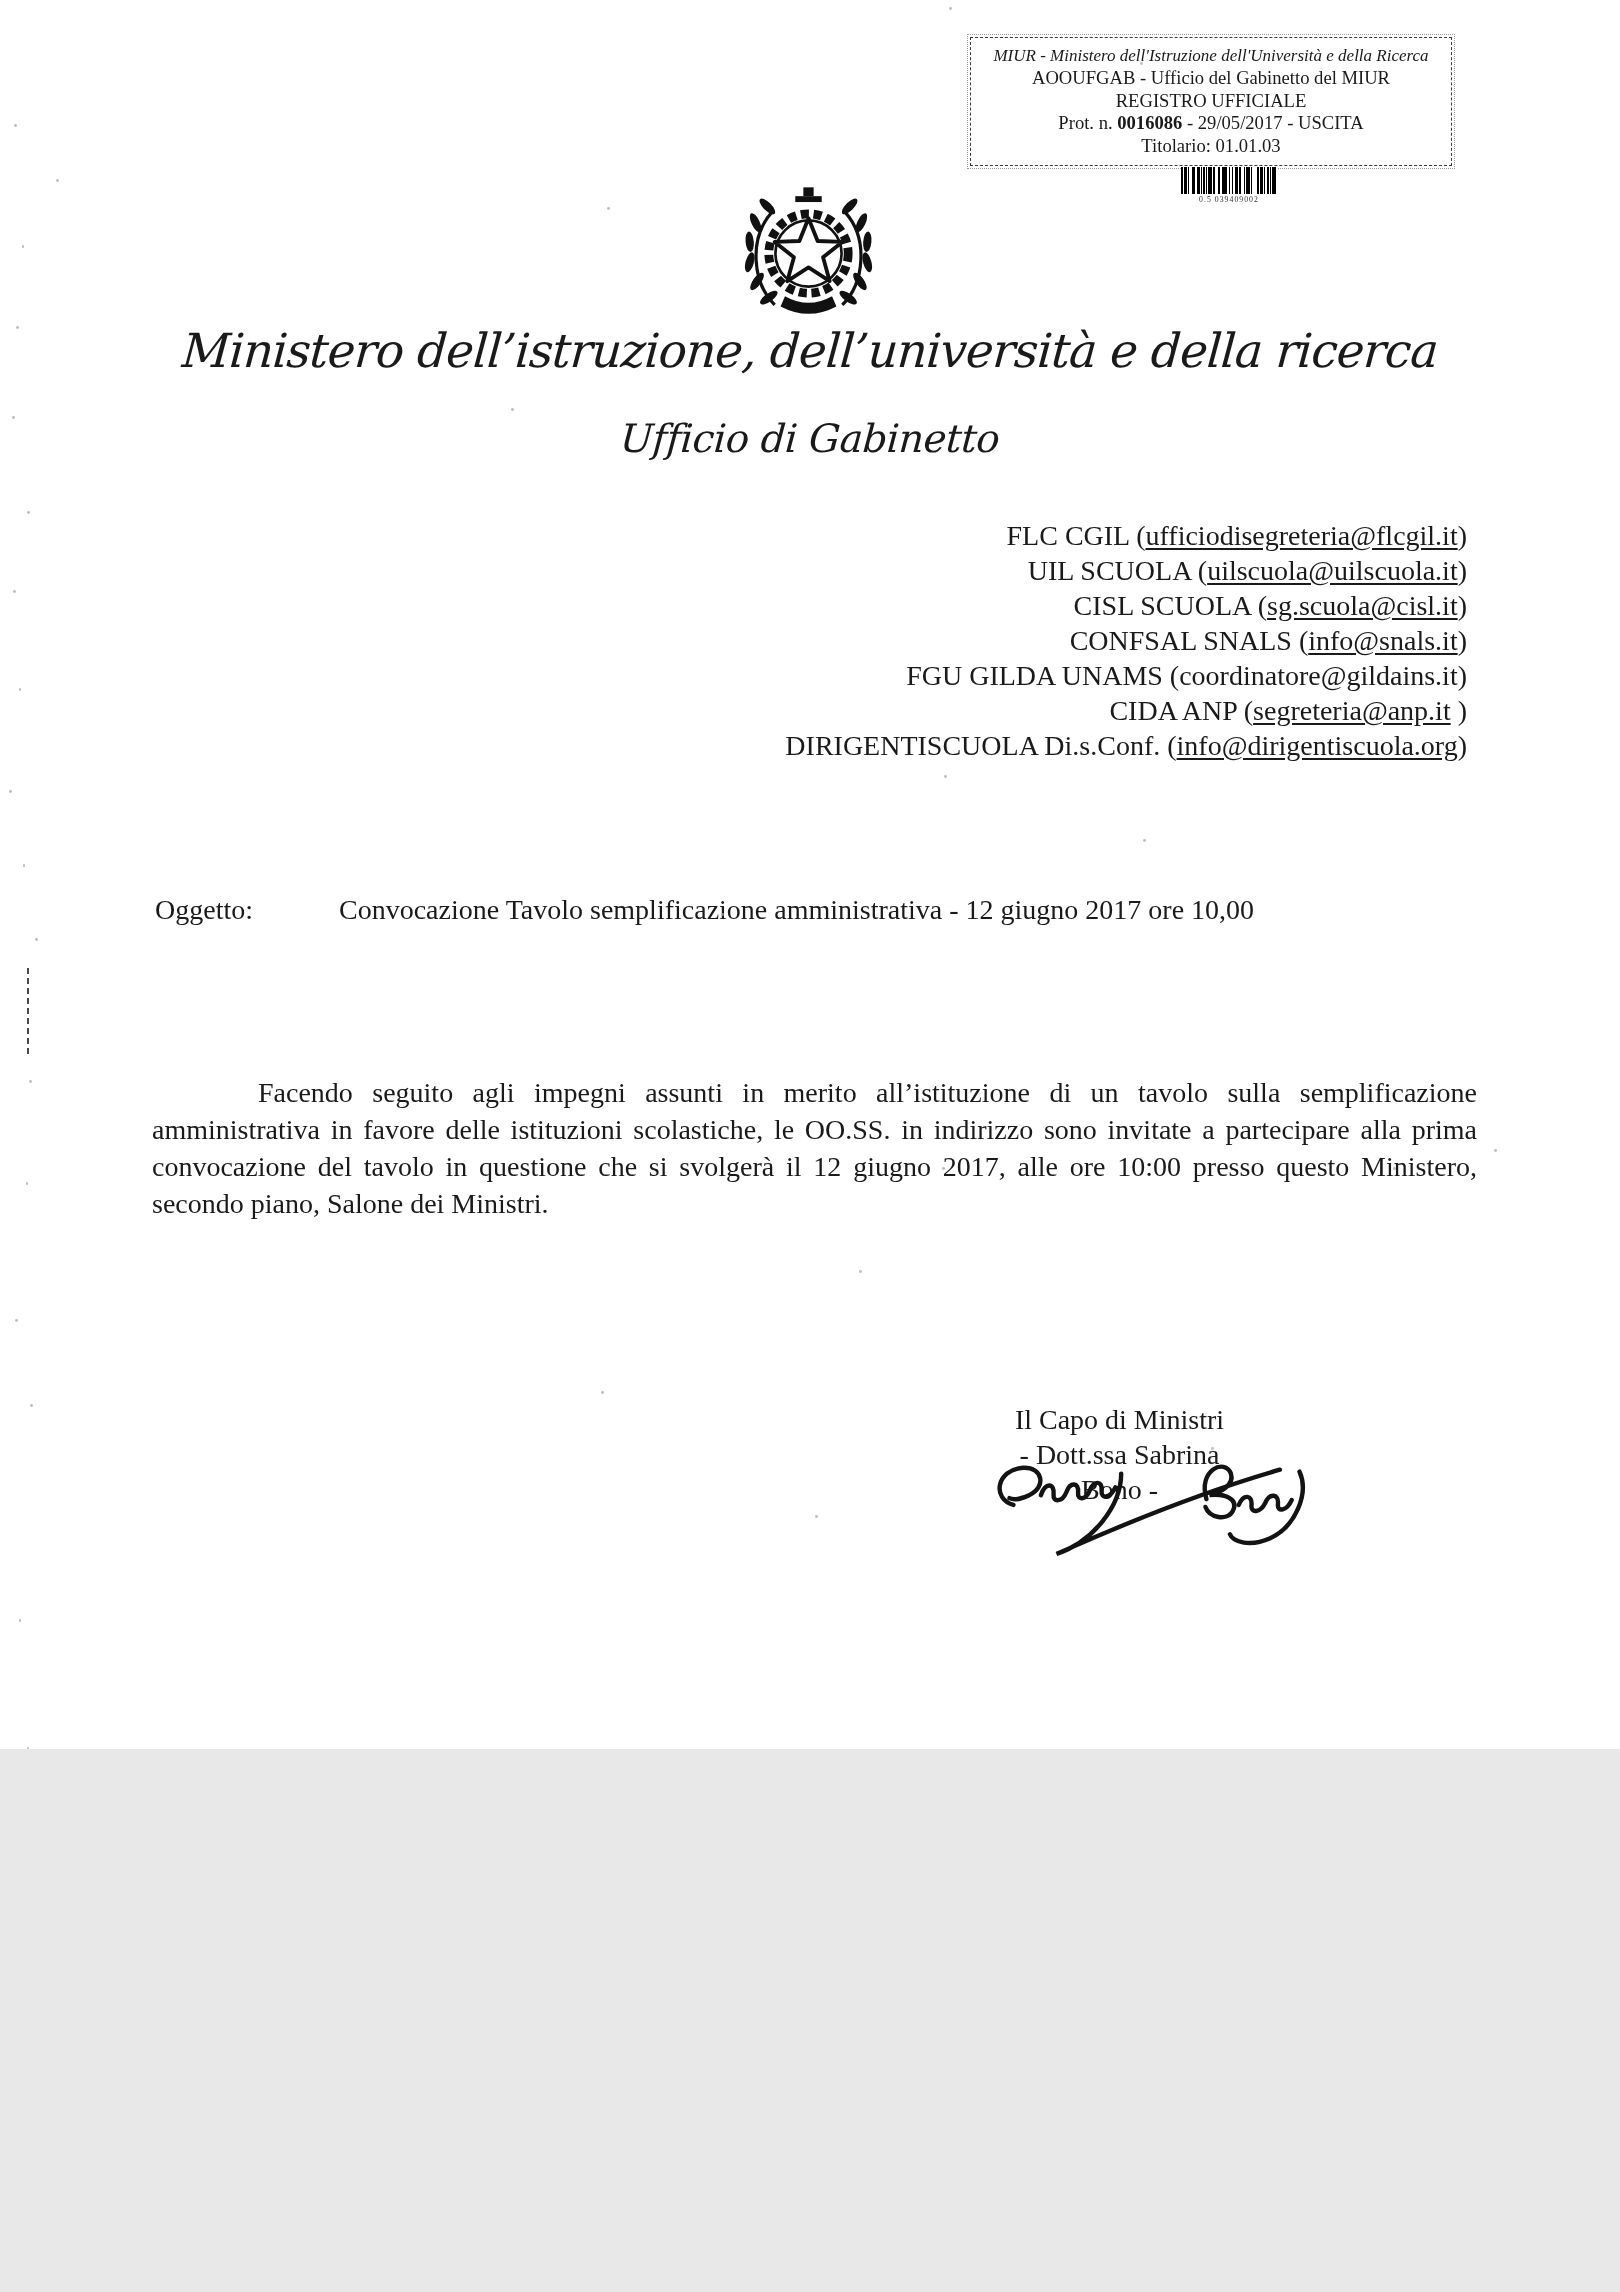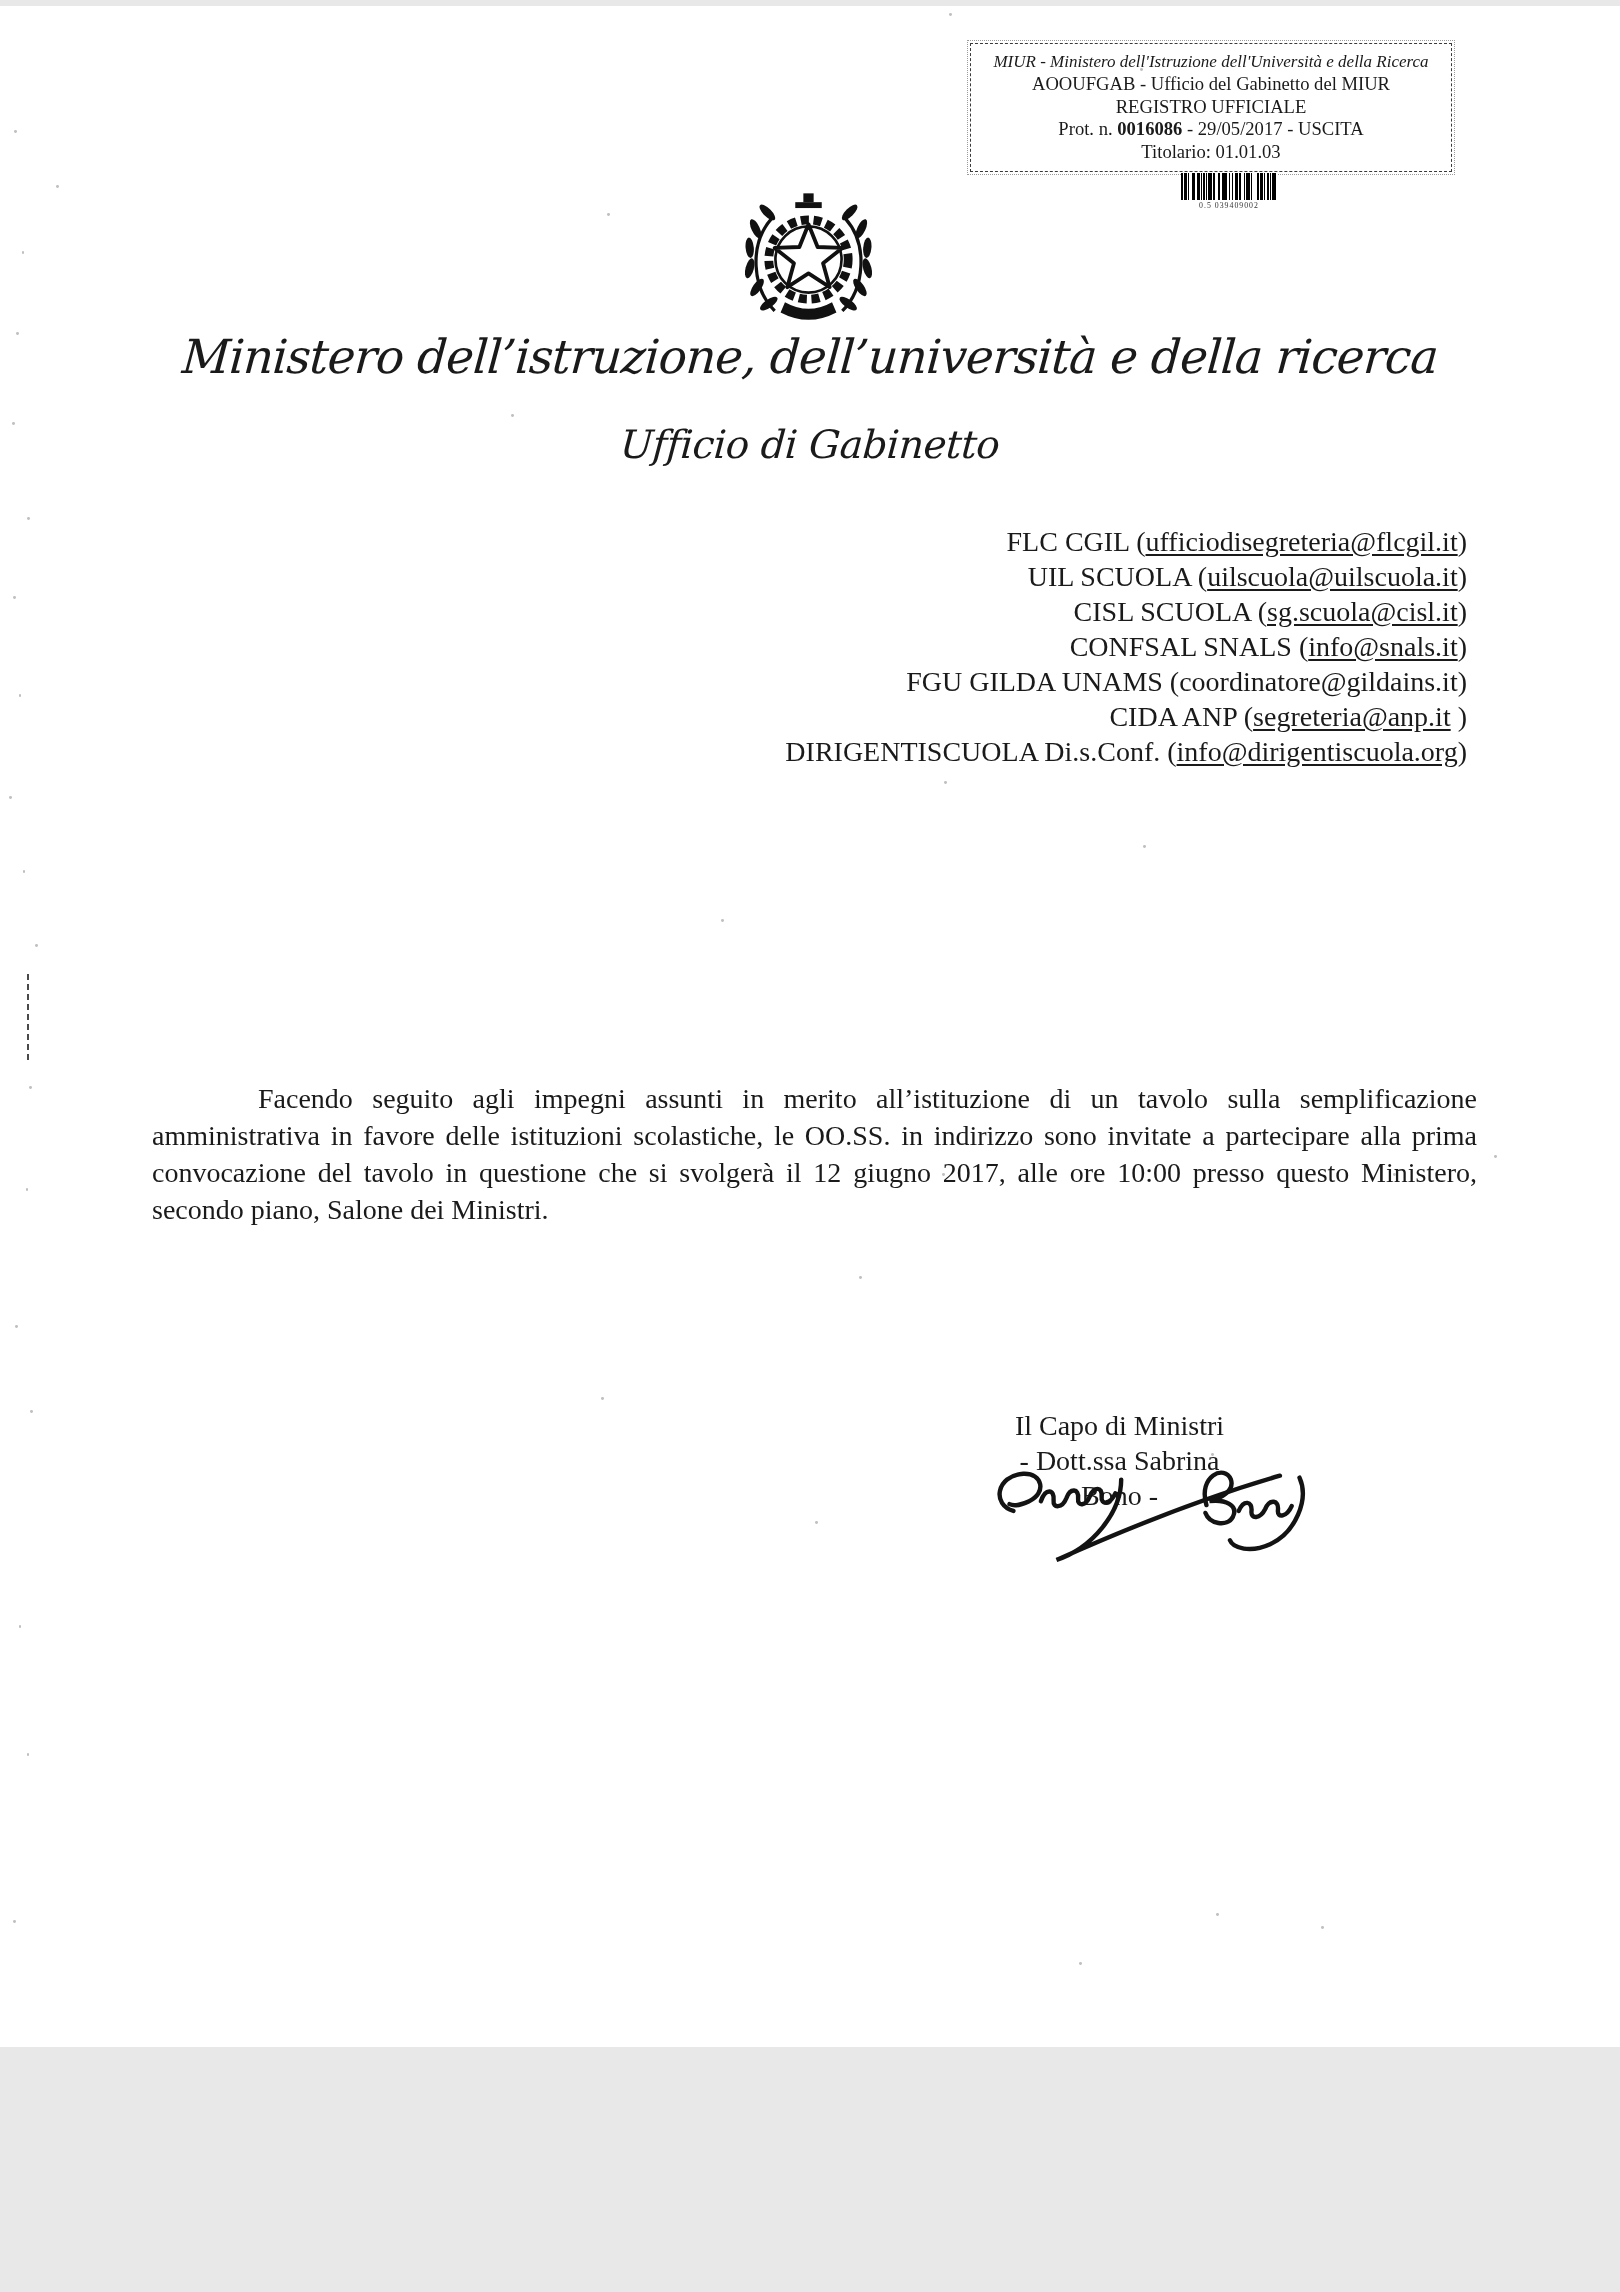--- a/index.html
+++ b/index.html
@@ -1,17 +1,17 @@
 <!DOCTYPE html>
 <html><head>
 <meta charset="utf-8">
 <style>
   html,body{margin:0;padding:0;background:#e8e8e8;}
   .page{
-    position:relative; width:1620px; height:2041px; margin:6px auto;
+    position:relative; width:1620px; height:1749px; margin:0 auto;
     background:#ffffff; overflow:hidden;
     font-family:"Liberation Serif","DejaVu Serif",serif;
     color:#1a1a1a;
   }
   
   .stamp{
     position:absolute; left:970px; top:37px; width:482px;
     box-sizing:border-box; padding:6.9px 5.9px 7.8px;
     border:1.6px dashed #3a3a3a; outline:1px dotted #9a9a9a; outline-offset:2px;
     text-align:center; font-size:18.6px; line-height:22.5px; white-space:nowrap;
@@ -109,20 +109,23 @@
   <div class="recipients">
     <div><span>FLC CGIL (</span><span class="u">ufficiodisegreteria@flcgil.it</span><span>)</span></div>
     <div><span>UIL SCUOLA (</span><span class="u">uilscuola@uilscuola.it</span><span>)</span></div>
     <div><span>CISL SCUOLA (</span><span class="u">sg.scuola@cisl.it</span><span>)</span></div>
     <div><span>CONFSAL SNALS (</span><span class="u">info@snals.it</span><span>)</span></div>
     <div><span>FGU GILDA UNAMS (</span><span>coordinatore@gildains.it</span><span>)</span></div>
     <div><span>CIDA ANP (</span><span class="u">segreteria@anp.it</span><span> )</span></div>
     <div><span>DIRIGENTISCUOLA Di.s.Conf. (</span><span class="u">info@dirigentiscuola.org</span><span>)</span></div>
   </div>
 
+  <div class="subject">
+    <span class="lbl">Oggetto:</span><span>Convocazione Tavolo semplificazione amministrativa - 12 giugno 2017 ore 10,00</span>
+  </div>
 
   <div class="bodytext">
     <p>Facendo seguito agli impegni assunti in merito all’istituzione di un tavolo sulla semplificazione amministrativa in favore delle istituzioni scolastiche, le OO.SS. in indirizzo sono invitate a partecipare alla prima convocazione del tavolo in questione che si svolgerà il 12 giugno 2017, alle ore 10:00 presso questo Ministero, secondo piano, Salone dei Ministri.</p>
   </div>
 
   <div class="sigblock">
     <div>Il Capo di Ministri</div>
     <div>- Dott.ssa Sabrina Bono -</div>
   </div>
   <div class="sig-svg">

